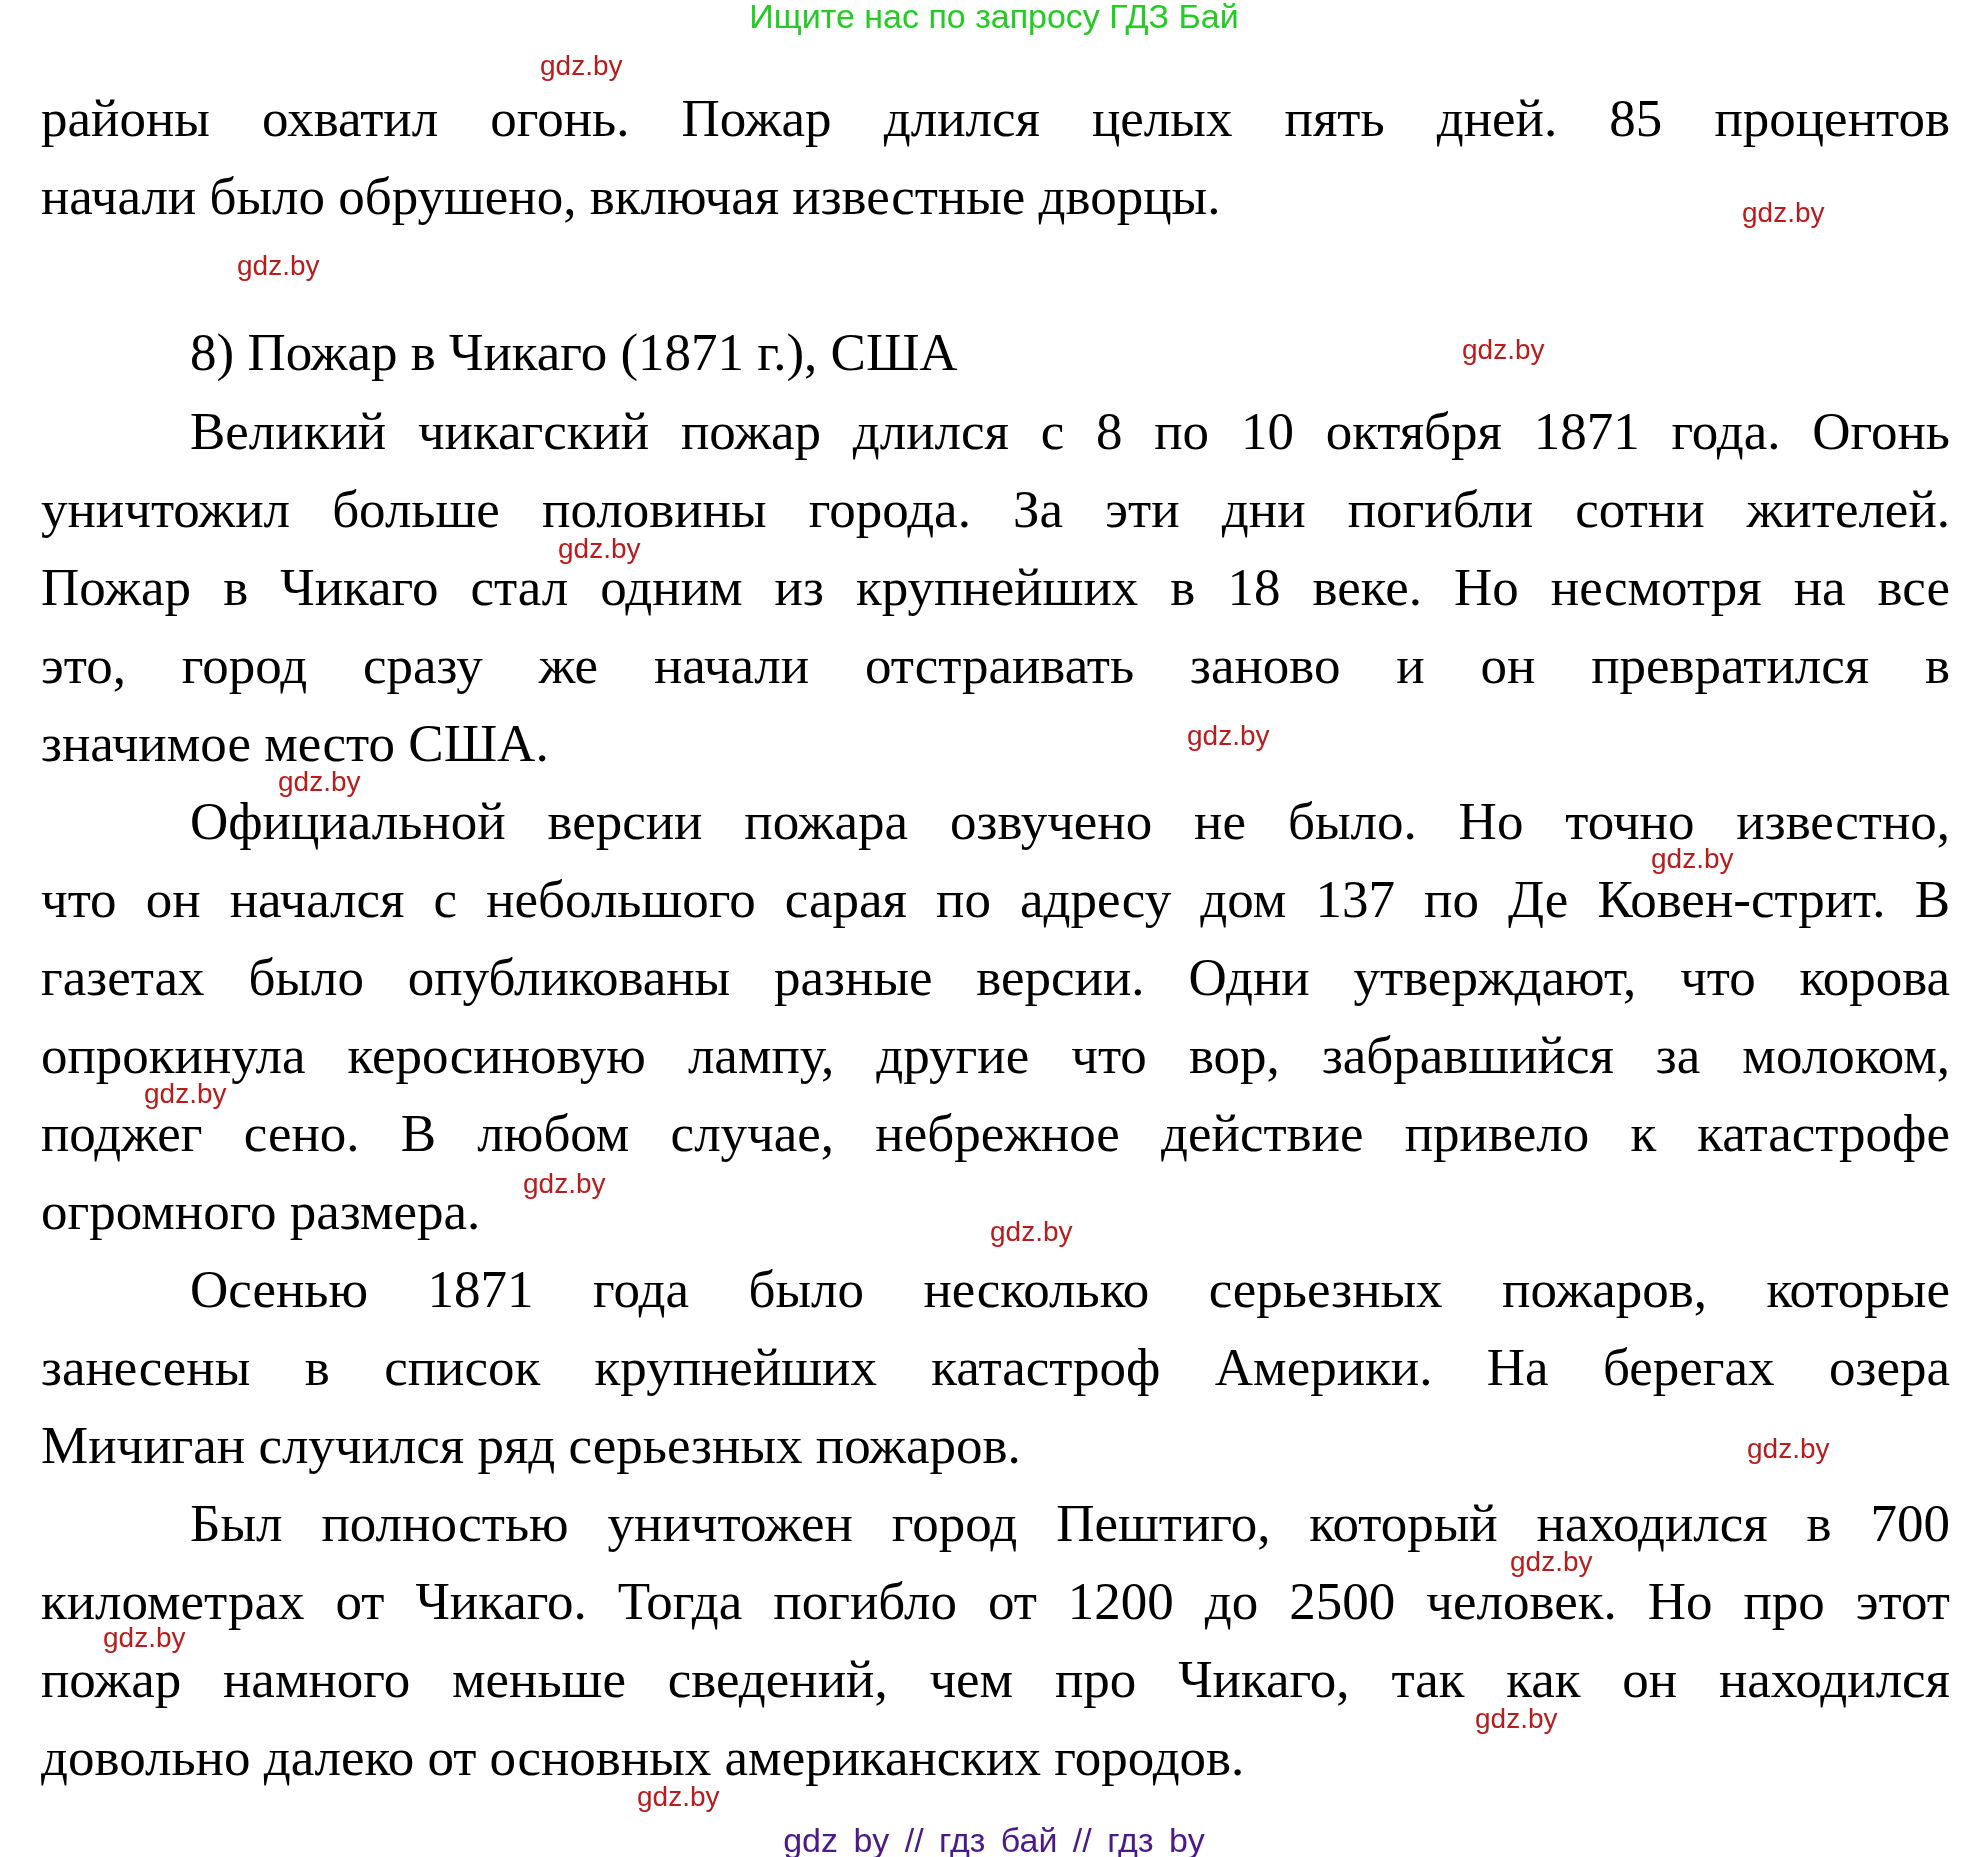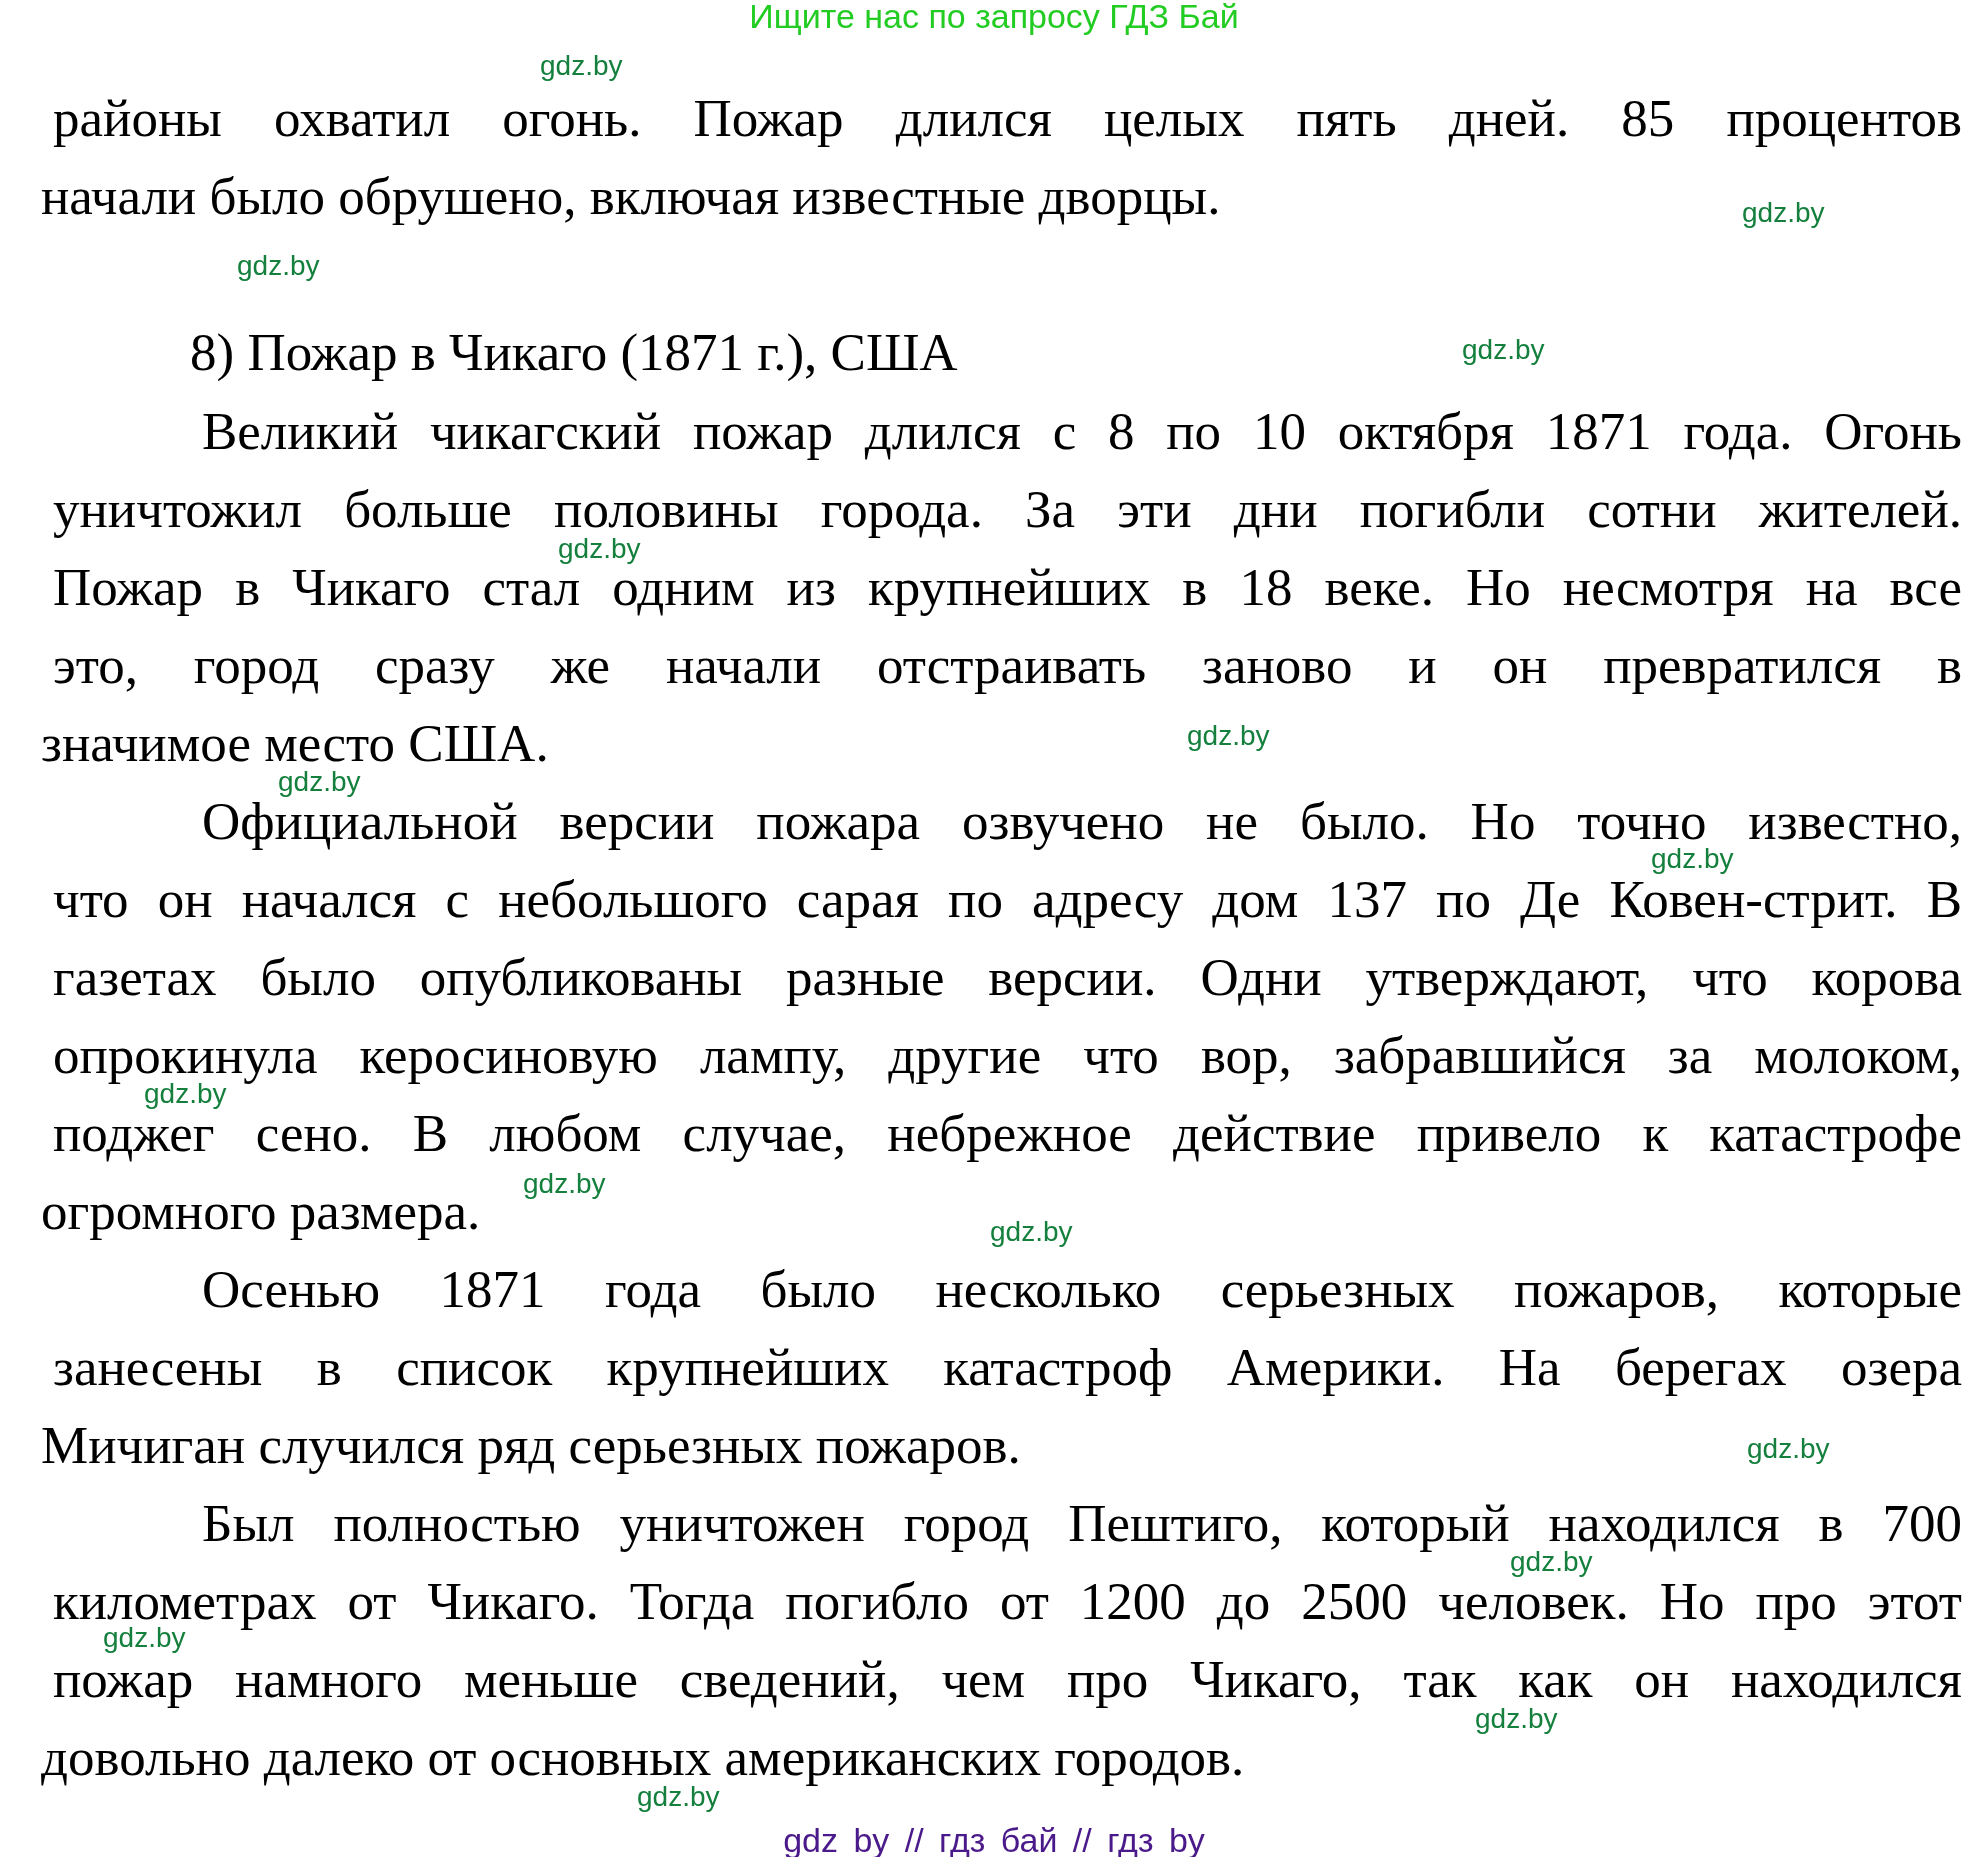--- a/index.html
+++ b/index.html
@@ -10,25 +10,25 @@
     color:#22cc22;
   }
   .page {
     position:absolute; left:41px; top:0; width:1909px;
     font-family:"Liberation Serif", serif; font-size:53px; color:#000;
   }
   .line {
     position:absolute; left:0; width:1909px; height:78px; line-height:78px;
     white-space:nowrap;
   }
-  .justify { text-align:justify; text-align-last:justify;margin-left:12px; }
+  .justify { text-align:justify; text-align-last:justify; }
   .indent { left:149px; width:1760px; }
   .wm {
     position:absolute; font-family:"Liberation Sans", sans-serif;
-    font-size:28px; line-height:32px; color:#15803d;text-align:right;
+    font-size:28px; line-height:32px; color:#b91c1c;text-align:right;
   }
   .footer {
     position:absolute; top:1820px; left:0; width:1988px; text-align:center;
     font-family:"Liberation Sans", sans-serif; font-size:34px; line-height:40px;
     color:#4b1a8a; word-spacing:6px;
   }
 </style>
 </head>
 <body>
 

